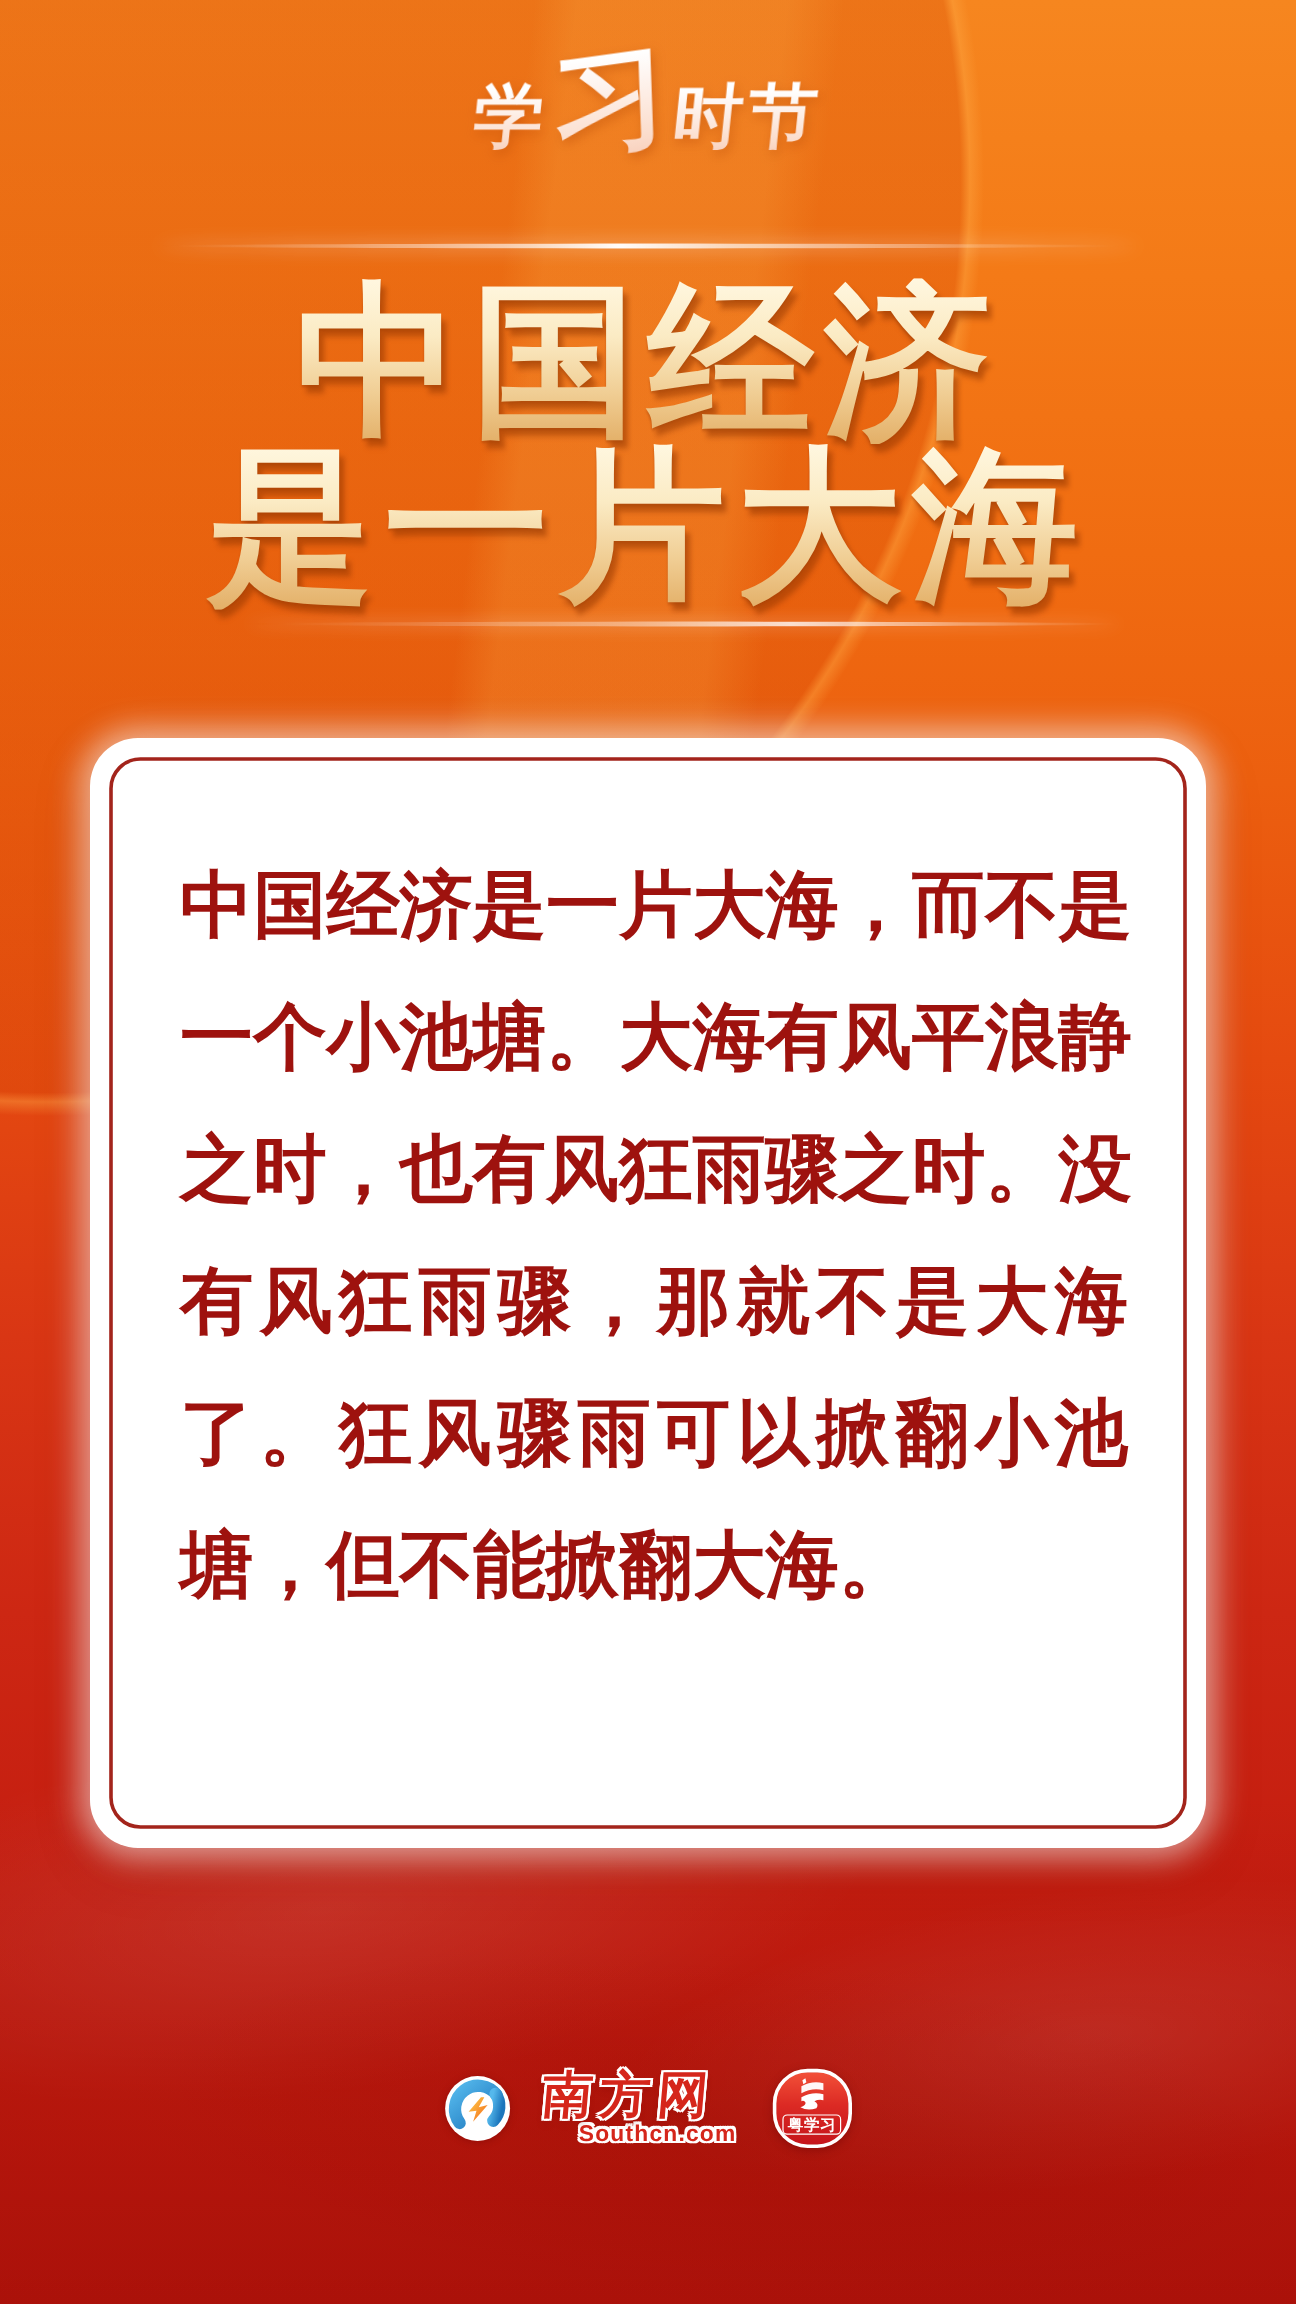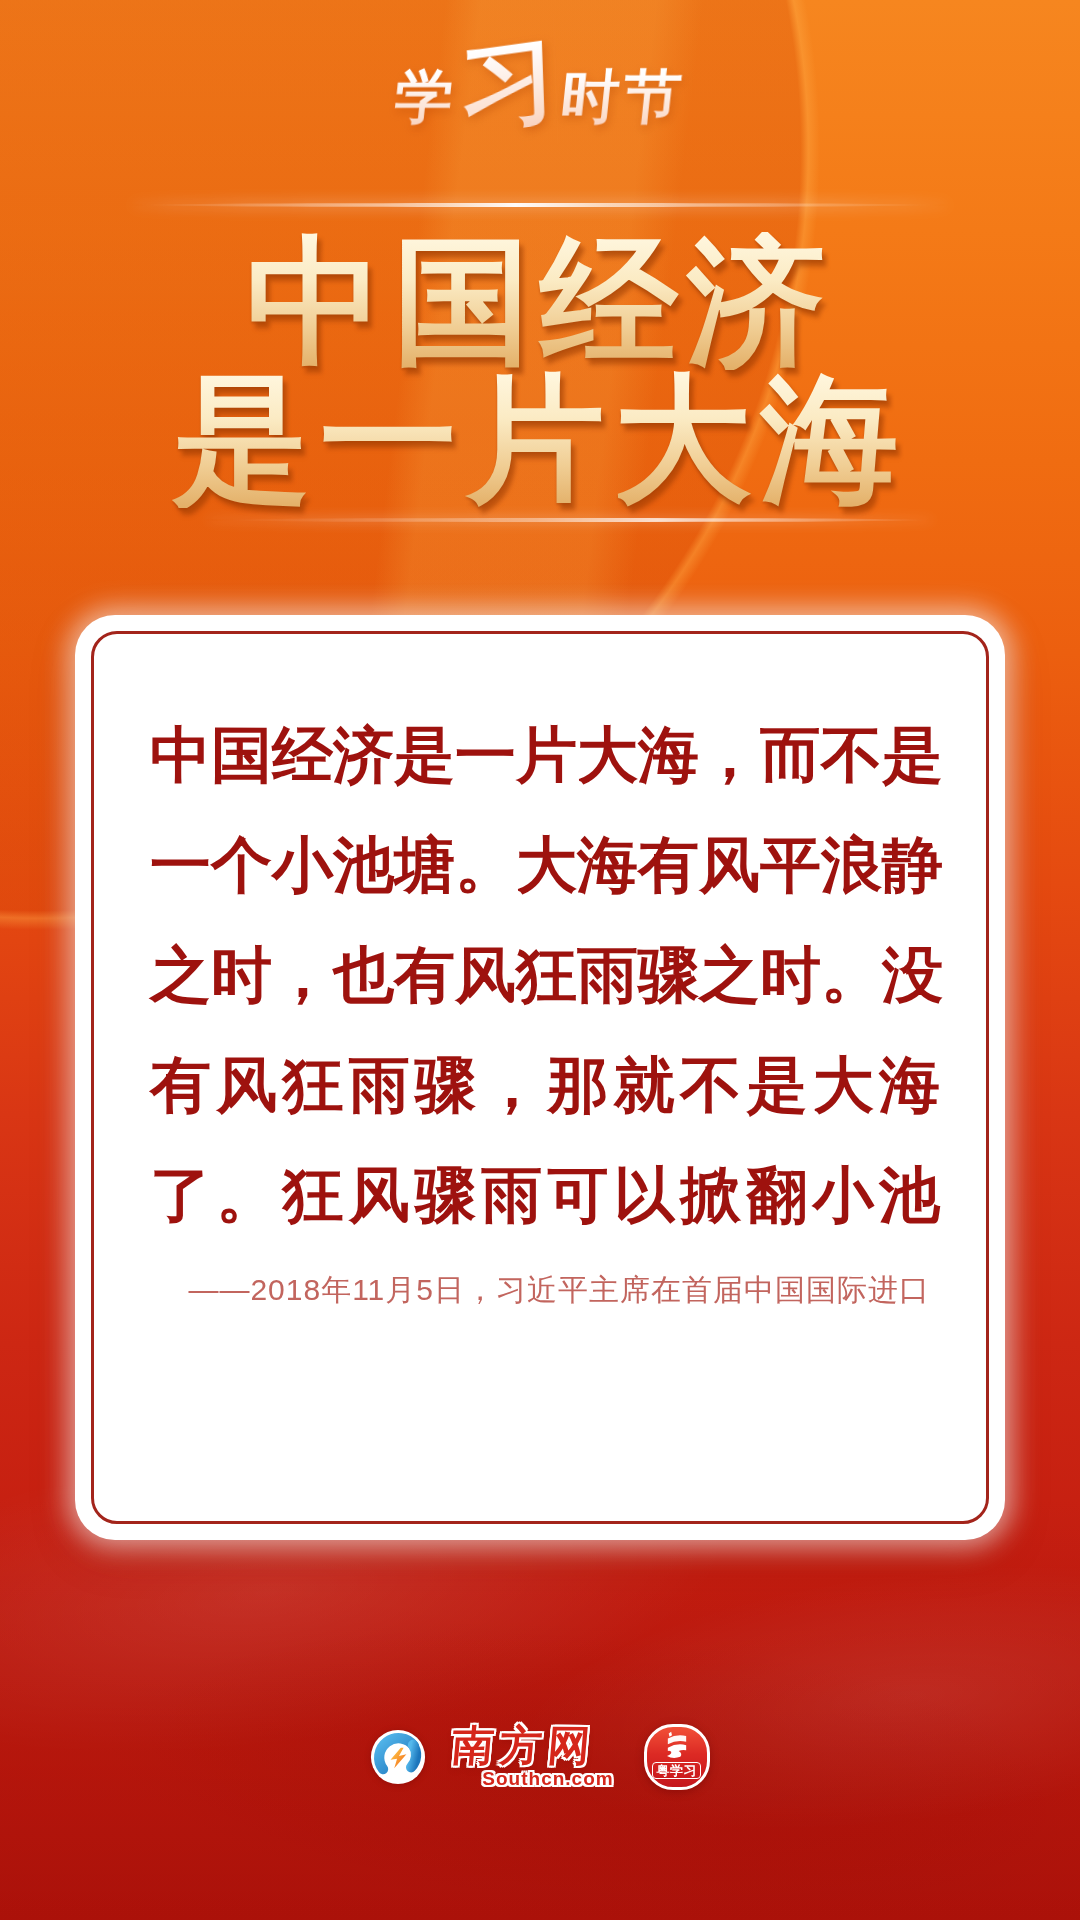--- a/index.html
+++ b/index.html
@@ -209,23 +209,23 @@
           <span>风</span>
           <span>骤</span>
           <span>雨</span>
           <span>可</span>
           <span>以</span>
           <span>掀</span>
           <span>翻</span>
           <span>小</span>
           <span>池</span>
         </div>
+      <div class="qline">塘，但不能掀翻大海。</div>
     </div>
     <div class="attribution">
-      <div>——2018年11月5日，习近平主席在首届中国国际进口</div>
     </div>
   </section>
 
   <footer class="footer">
 
     <div class="southcn">
       <svg class="swirl" viewBox="0 0 60 60" xmlns="http://www.w3.org/2000/svg">
         <defs>
           <linearGradient id="blueg" x1="0" y1="0" x2="1" y2="1">
             <stop offset="0" stop-color="#55B8EC"></stop>

